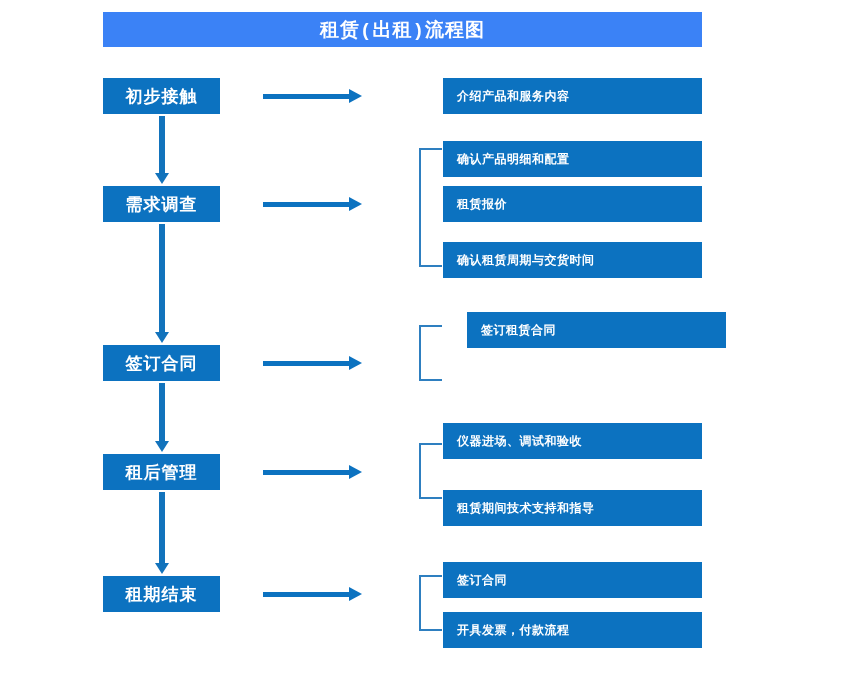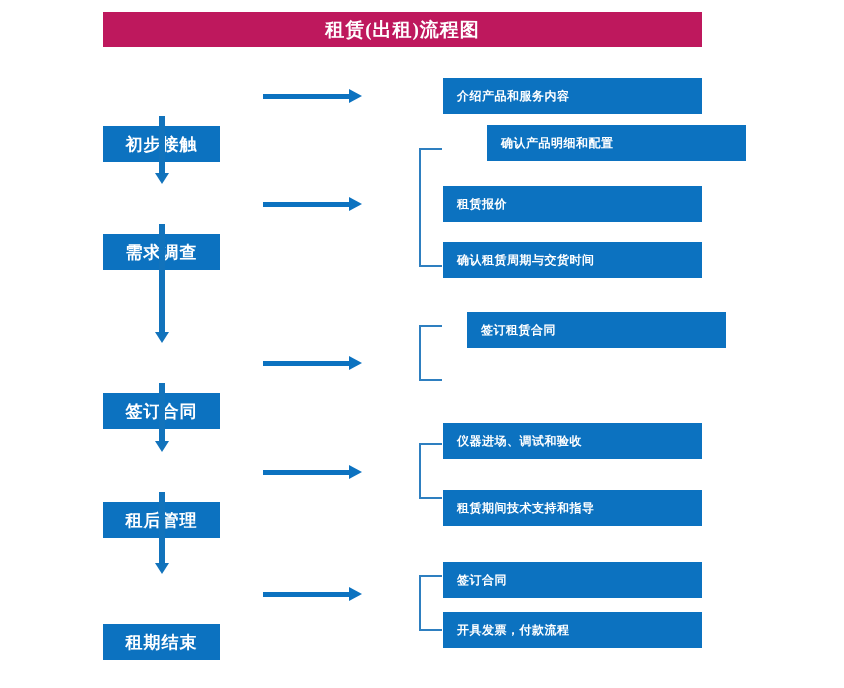--- a/index.html
+++ b/index.html
@@ -17,43 +17,43 @@
     position: relative;
     width: 844px;
     height: 688px;
   }
   .title-bar {
     position: absolute;
     left: 103px;
     top: 12px;
     width: 599px;
     height: 35px;
-    background: #be185d;
+    background: #3b82f6;
     color: #ffffff;
     font-size: 19px;
     font-weight: bold;
     display: flex;
     align-items: center;
     justify-content: center;
     letter-spacing: 1px;
+    font-family: Liberation Mono, monospace;
   }
   .stage-box {
     position: absolute;
     left: 103px;
     width: 117px;
     height: 36px;
     background: #0C72C0;
     color: #ffffff;
     font-size: 17px;
     font-weight: bold;
     display: flex;
     align-items: center;
     justify-content: center;
     letter-spacing: 1px;
-    margin-top: 48px;
   }
   .detail-box {
     position: absolute;
     left: 443px;
     width: 259px;
     height: 36px;
     background: #0C72C0;
     color: #ffffff;
     font-size: 12px;
     font-weight: bold;
@@ -172,21 +172,21 @@
       <div class="head"></div>
   </div>
 
   <div class="bracket" style="top:148px; height:119px;"></div>
   <div class="bracket" style="top:325px; height:56px;"></div>
   <div class="bracket" style="top:443px; height:56px;"></div>
   <div class="bracket" style="top:575px; height:56px;"></div>
 
   <div class="detail-box" style="top:78px;">介绍产品和服务内容</div>
 
-  <div class="detail-box" style="top:125px;margin-left:44px;">确认产品明细和配置</div>
+  <div class="detail-box" style="top:141px;">确认产品明细和配置</div>
   <div class="detail-box" style="top:186px;">租赁报价</div>
   <div class="detail-box" style="top:242px;">确认租赁周期与交货时间</div>
 
   <div class="detail-box" style="top:312px;margin-left:24px;">签订租赁合同</div>
 
   <div class="detail-box" style="top:423px;">仪器进场、调试和验收</div>
   <div class="detail-box" style="top:490px;">租赁期间技术支持和指导</div>
 
   <div class="detail-box" style="top:562px;">签订合同</div>
   <div class="detail-box" style="top:612px;">开具发票，付款流程</div>

